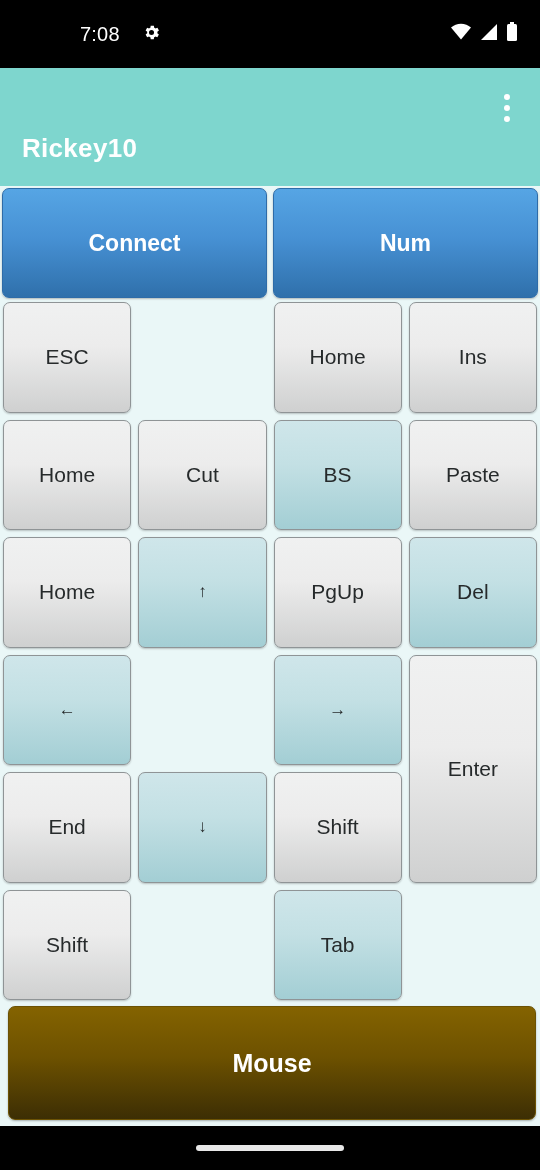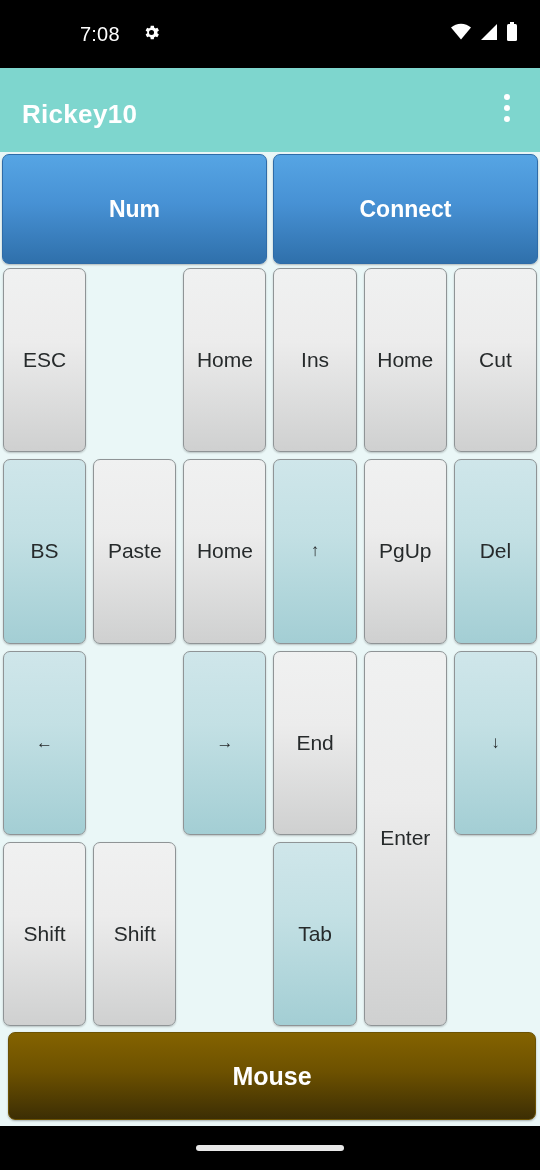--- a/index.html
+++ b/index.html
@@ -24,21 +24,21 @@
     padding: 0 22px 0 80px;
     flex: 0 0 auto;
   }
   .sb-left { display: flex; align-items: center; gap: 22px; }
   .sb-time { color: #fff; font-size: 20px; letter-spacing: .2px; }
   .sb-right { display: flex; align-items: center; gap: 7px; }
   .ico { display: block; }
 
   
   .appbar {
-    height: 84px;
+    height: 118px;
     background: #7ed6ce;
     position: relative;
     flex: 0 0 auto;
     display: flex;
     align-items: flex-end;
   }
   .appbar-title {
     color: #ffffff;
     font-size: 26px;
     font-weight: bold;
@@ -77,21 +77,21 @@
     display: flex;
     align-items: center;
     justify-content: center;
     box-shadow: 0 1px 2px rgba(0,0,0,.25);
   }
 
   
   .grid {
     flex: 1 1 auto;
     display: grid;
-    grid-template-columns: repeat(6, 1fr);
+    grid-template-columns: repeat(4, 1fr);
     grid-auto-rows: 1fr;
     gap: 7px;
     padding: 4px 3px 2px 3px;
     min-height: 0;
   }
   .key {
     border-radius: 7px;
     border: 1px solid #8f9496;
     display: flex;
     align-items: center;
@@ -112,21 +112,21 @@
   .key.empty {
     background: transparent;
     border: none;
     box-shadow: none;
   }
   .key.tall { grid-row: span 2; }
 
   
   .mousebtn {
     flex: 0 0 auto;
-    height: 88px;
+    height: 114px;
     margin: 4px 4px 6px 8px;
     border-radius: 7px;
     border: 1px solid #6b5204;
     background: linear-gradient(to bottom, #846300 0%, #6d5100 45%, #3c2e04 100%);
     color: #fff;
     font-size: 25px;
     font-weight: bold;
     display: flex;
     align-items: center;
     justify-content: center;
@@ -183,42 +183,42 @@
 <div class="appbar">
   <div class="appbar-title">Rickey10</div>
   <div class="overflow-menu">
     <span></span>
     <span></span>
     <span></span>
   </div>
 </div>
 
 <div class="topbtns">
+  <div class="bigbtn">Connect</div>
   <div class="bigbtn">Num</div>
-  <div class="bigbtn">Connect</div>
 </div>
 
 <div class="grid">
     <div class="key gray">ESC</div>
     <div class="key empty"></div>
     <div class="key gray">Home</div>
     <div class="key gray">Ins</div>
     <div class="key gray">Home</div>
     <div class="key gray">Cut</div>
     <div class="key teal">BS</div>
     <div class="key gray">Paste</div>
     <div class="key gray">Home</div>
     <div class="key teal arrow">↑</div>
     <div class="key gray">PgUp</div>
     <div class="key teal">Del</div>
     <div class="key teal arrow">←</div>
     <div class="key empty"></div>
     <div class="key teal arrow">→</div>
+    <div class="key gray tall">Enter</div>
     <div class="key gray">End</div>
-    <div class="key gray tall">Enter</div>
     <div class="key teal arrow">↓</div>
     <div class="key gray">Shift</div>
     <div class="key gray">Shift</div>
     <div class="key empty"></div>
     <div class="key teal">Tab</div>
   </div>
 
 <div class="mousebtn">Mouse</div>
 
 <div class="navbar">

